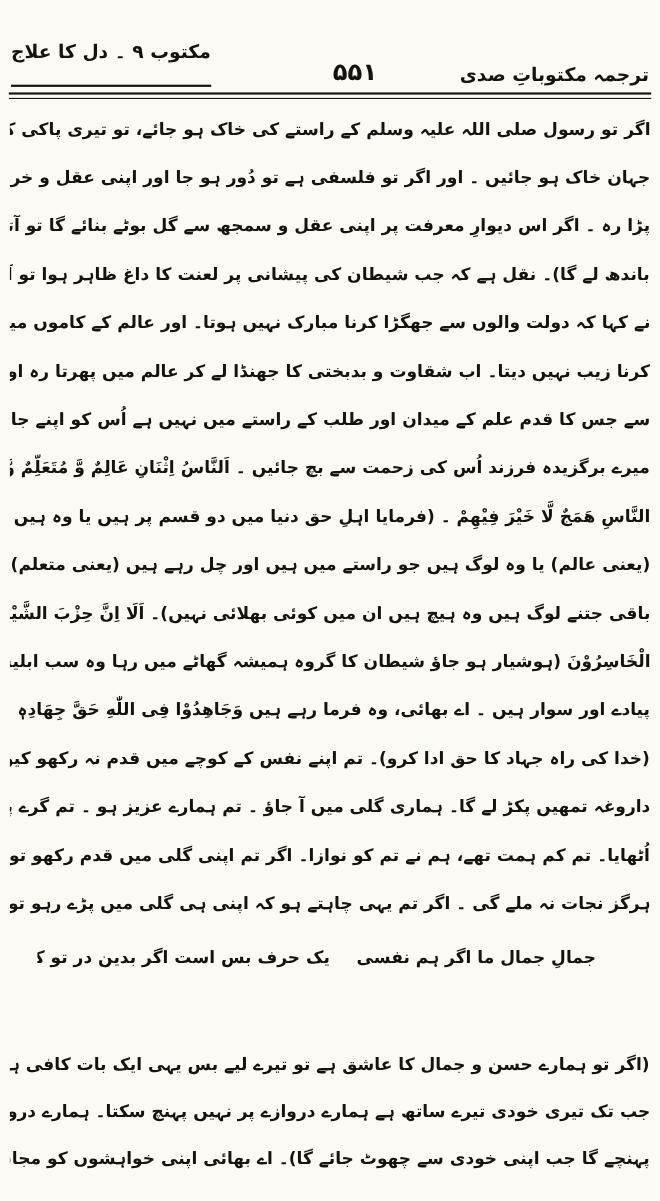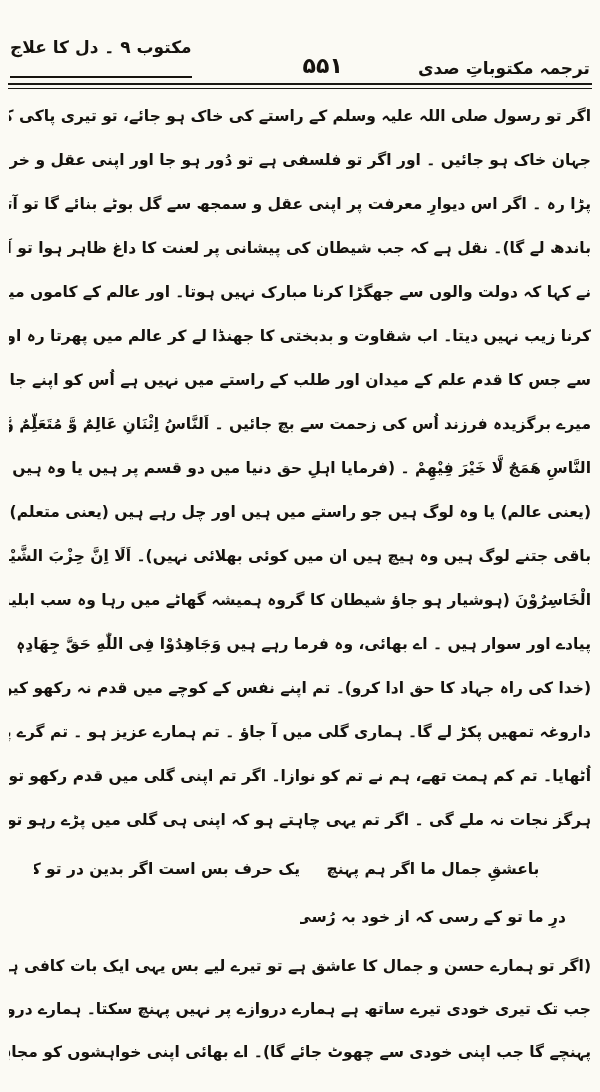--- a/index.html
+++ b/index.html
@@ -112,25 +112,24 @@
     <div class="line">الْخَاسِرُوْنَ (ہوشیار ہو جاؤ شیطان کا گروہ ہمیشہ گھاٹے میں رہا وہ سب ابلیس کے</div>
     <div class="line">پیادے اور سوار ہیں ۔ اے بھائی، وہ فرما رہے ہیں وَجَاهِدُوْا فِی اللّٰهِ حَقَّ جِهَادِهٖ ۔</div>
     <div class="line">(خدا کی راہ جہاد کا حق ادا کرو)۔ تم اپنے نفس کے کوچے میں قدم نہ رکھو کیونکہ وہاں خود بینی کا</div>
     <div class="line">داروغہ تمھیں پکڑ لے گا۔ ہماری گلی میں آ جاؤ ۔ تم ہمارے عزیز ہو ۔ تم گرے پڑے تھے ہم نے تمھیں</div>
     <div class="line">اُٹھایا۔ تم کم ہمت تھے، ہم نے تم کو نوازا۔ اگر تم اپنی گلی میں قدم رکھو تو زخم و تکلیف ملے تمھیں</div>
     <div class="line">ہرگز نجات نہ ملے گی ۔ اگر تم یہی چاہتے ہو کہ اپنی ہی گلی میں پڑے رہو تو یاد رکھو اپنی ساری پونجی</div>
   </div>
 
   <div class="poetry">
     <div class="poem-row">
-      <div class="poem-cell">باعشقِ جمال ما اگر ہم پہنچ</div>
+      <div class="poem-cell">جمالِ جمال ما اگر ہم نفسی</div>
       <div class="poem-cell">یک حرف بس است اگر بدین در تو کسی</div>
     </div>
     <div class="poem-row">
-      <div class="poem-cell">درِ ما تو کے رسی کہ از خود بہ رُسی</div>
     </div>
   </div>
 
   <div class="textbody closing">
     <div class="line">(اگر تو ہمارے حسن و جمال کا عاشق ہے تو تیرے لیے بس یہی ایک بات کافی ہے اگر تو سمجھ دار ہے۔</div>
     <div class="line">جب تک تیری خودی تیرے ساتھ ہے ہمارے دروازے پر نہیں پہنچ سکتا۔ ہمارے دروازے پر تو اس وقت</div>
     <div class="line">پہنچے گا جب اپنی خودی سے چھوٹ جائے گا)۔ اے بھائی اپنی خواہشوں کو مجاہدے کی بساط پر</div>
   </div>
 
 </div>

